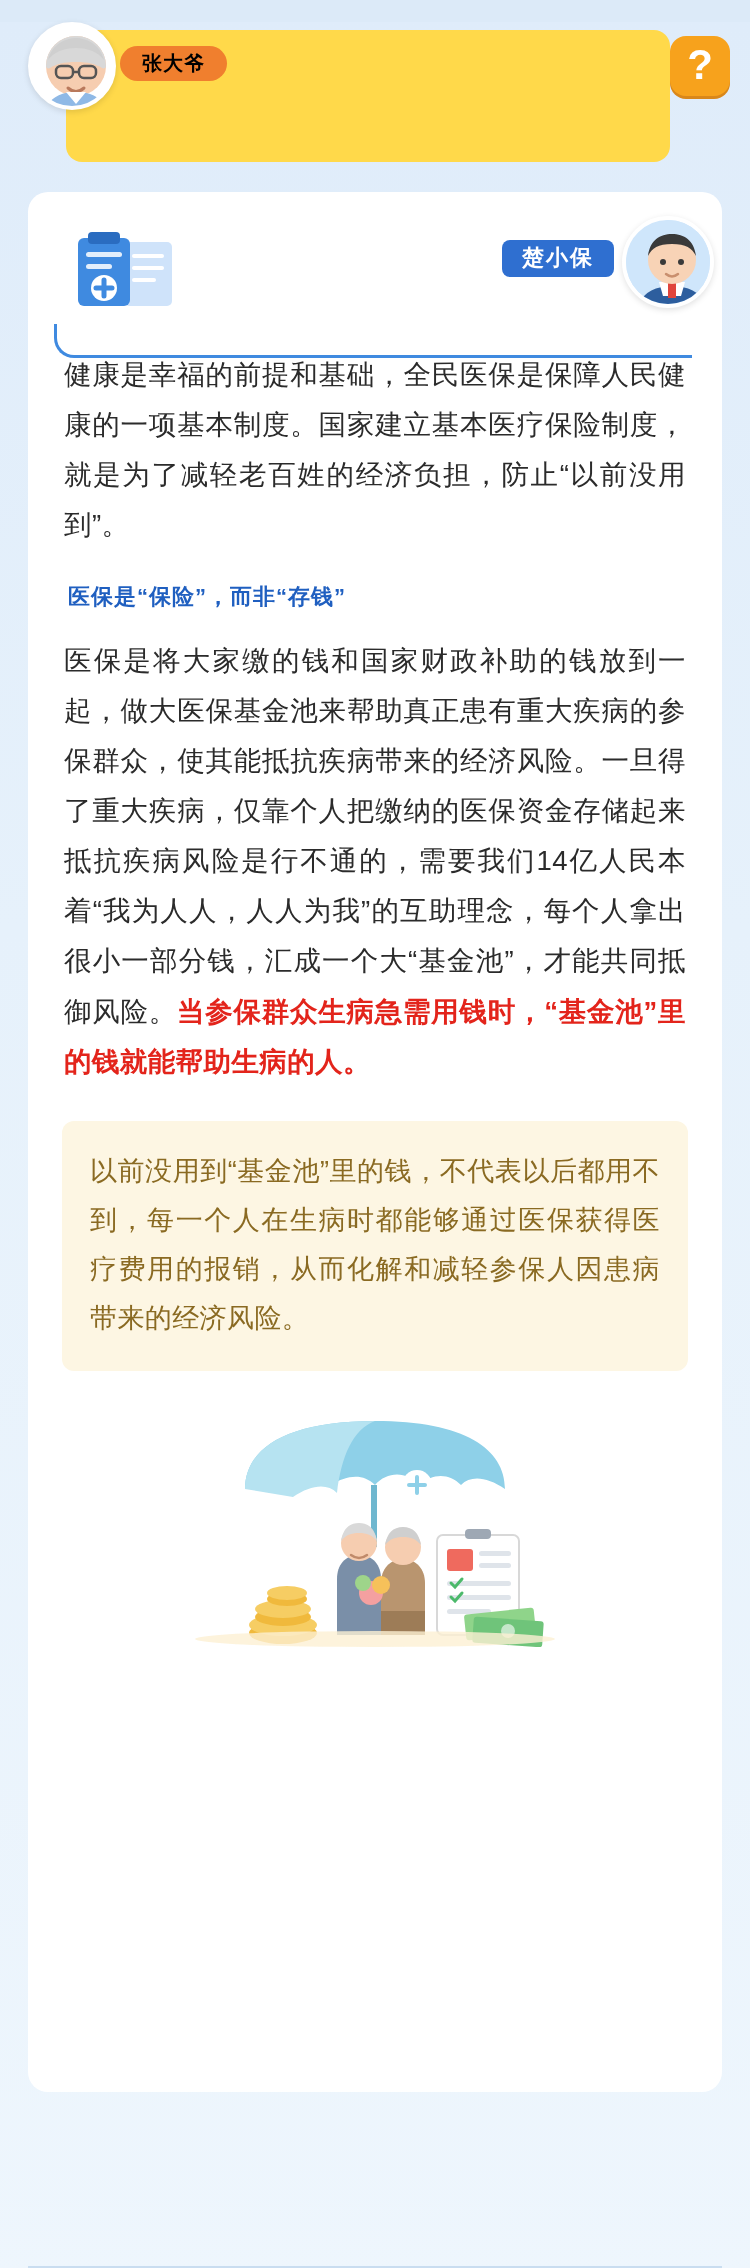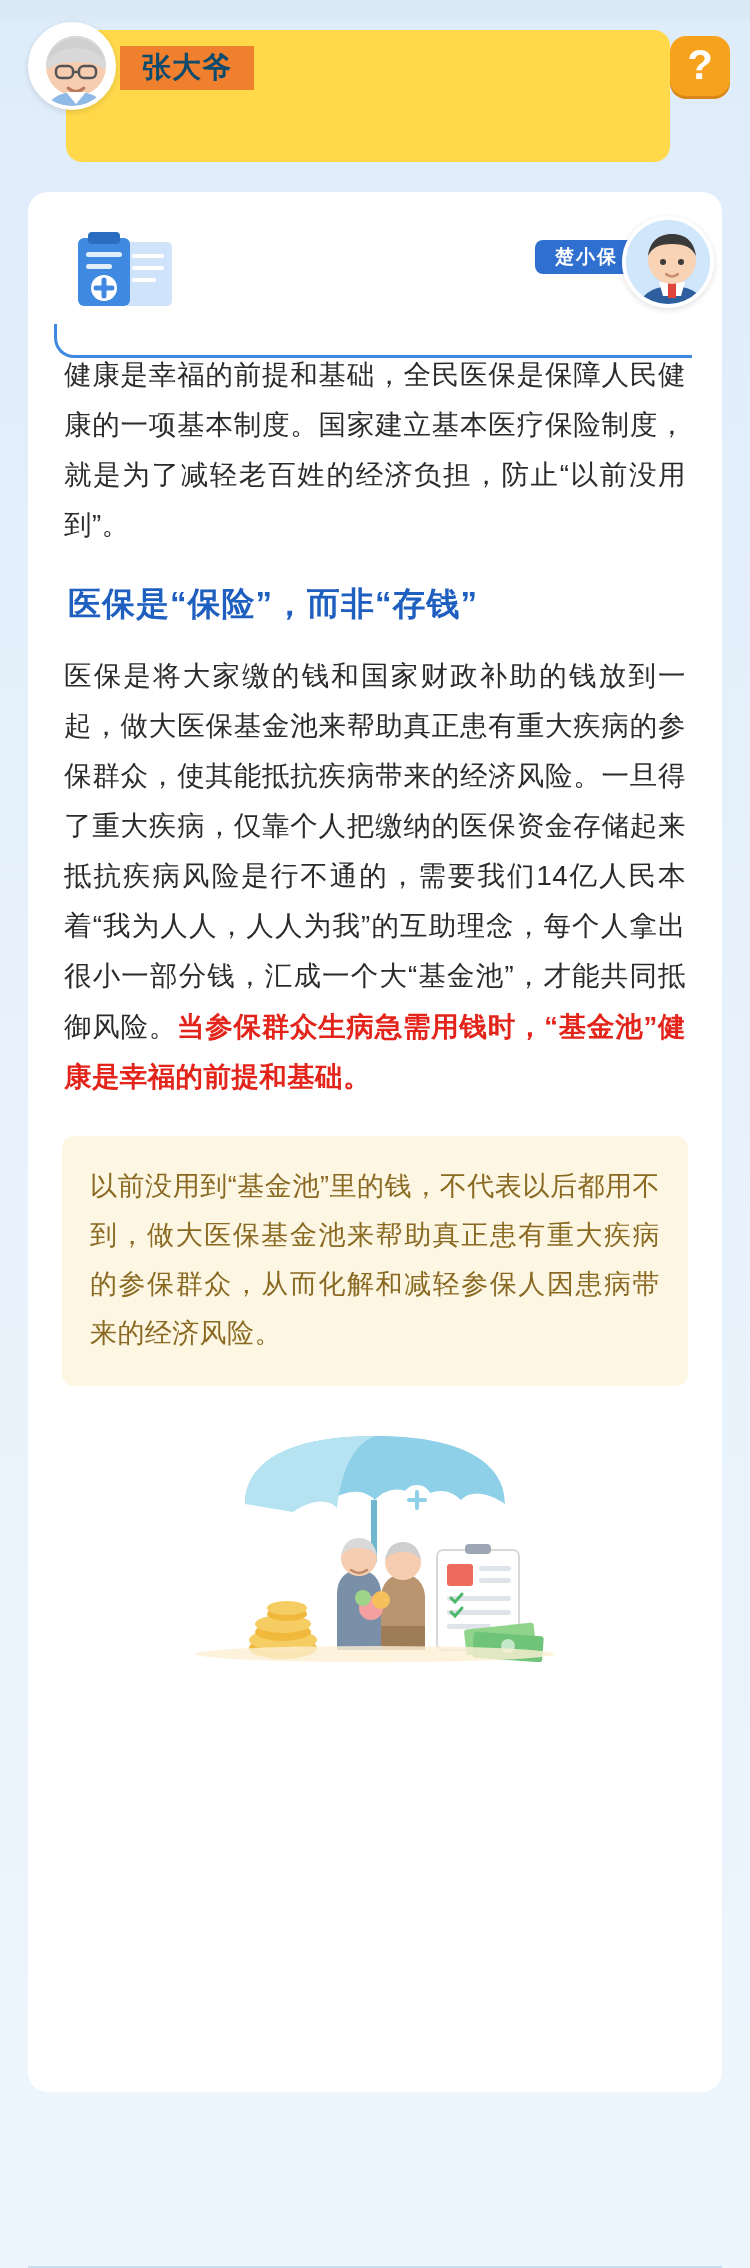--- a/index.html
+++ b/index.html
@@ -34,26 +34,26 @@
     top: 8px;
     bottom: 30px;
     background: #ffd94a;
     border-radius: 16px;
   }
   .q-name {
     position: absolute;
     left: 92px;
     top: 24px;
     background: #f07f2e;
-    color: #0c4a6e;
-    font-size: 29px;
+    color: #000000;
+    font-size: 20px;
     font-weight: bold;
     letter-spacing: 1px;
     padding: 7px 22px 8px 22px;
-    border-radius: 0;
+    border-radius: 18px;
     line-height: 1;
   }
   .q-text {
     position: absolute;
     left: 92px;
     top: 72px;
     right: 70px;
     color: #4b2c07;
     font-size: 28px;
     font-weight: bold;
@@ -96,25 +96,25 @@
     border-radius: 20px;
     padding: 20px 0 30px 0;
     min-height: 1900px;
   }
   .a-head {
     position: relative;
     height: 120px;
   }
   .a-name {
     position: absolute;
-    right: 84px;
+    right: 108px;
     top: 28px;
     background: #2f6fd0;
     color: #ffffff;
-    font-size: 19px;
+    font-size: 22px;
     font-weight: bold;
     letter-spacing: 2px;
     padding: 7px 20px 8px 20px;
     border-radius: 8px;
     line-height: 1;
   }
   .avatar-young {
     position: absolute;
     right: 8px;
     top: 4px;
@@ -149,21 +149,21 @@
     line-height: 1.82;
     color: #2b2b2b;
     letter-spacing: 0.4px;
     padding: 18px 36px 0 36px;
     text-align: justify;
   }
   .body-text p { text-indent: 0; }
 
   .subhead {
     margin: 30px 36px 4px 36px;
-    font-size: 33px;
+    font-size: 22px;
     font-weight: bold;
     color: #1f5fc0;
     letter-spacing: 1px;
     display: inline-block;
     position: relative;
     padding: 2px 4px;
   }
   .subhead-wrap { padding-left: 0; }
   .subhead::after {
     content: "";
@@ -276,25 +276,25 @@
       <p>健康是幸福的前提和基础，全民医保是保障人民健康的一项基本制度。国家建立基本医疗保险制度，就是为了减轻老百姓的经济负担，防止“以前没用到”。</p>
     </div>
 
     <div class="subhead-wrap">
       <div class="subhead">
         <span>医保是“保险”，而非“存钱”</span>
       </div>
     </div>
 
     <div class="body-text">
-      <p><span>医保是将大家缴的钱和国家财政补助的钱放到一起，做大医保基金池来帮助真正患有重大疾病的参保群众，使其能抵抗疾病带来的经济风险。一旦得了重大疾病，仅靠个人把缴纳的医保资金存储起来抵抗疾病风险是行不通的，需要我们14亿人民本着“我为人人，人人为我”的互助理念，每个人拿出很小一部分钱，汇成一个大“基金池”，才能共同抵御风险。</span><span class="red">当参保群众生病急需用钱时，“基金池”健康是幸福的前提和基础。</span></p>
+      <p><span>医保是将大家缴的钱和国家财政补助的钱放到一起，做大医保基金池来帮助真正患有重大疾病的参保群众，使其能抵抗疾病带来的经济风险。一旦得了重大疾病，仅靠个人把缴纳的医保资金存储起来抵抗疾病风险是行不通的，需要我们14亿人民本着“我为人人，人人为我”的互助理念，每个人拿出很小一部分钱，汇成一个大“基金池”，才能共同抵御风险。</span><span class="red">当参保群众生病急需用钱时，“基金池”里的钱就能帮助生病的人。</span></p>
     </div>
 
     <div class="note">
-      <span>以前没用到“基金池”里的钱，不代表以后都用不到，做大医保基金池来帮助真正患有重大疾病的参保群众，从而化解和减轻参保人因患病带来的经济风险。</span>
+      <span>以前没用到“基金池”里的钱，不代表以后都用不到，每一个人在生病时都能够通过医保获得医疗费用的报销，从而化解和减轻参保人因患病带来的经济风险。</span>
     </div>
 
     <div class="illus">
       <svg viewBox="0 0 420 250" width="420" height="250">
 
         <path d="M80 92c0-40 40-68 130-68s130 28 130 68c-18-12-34-14-44-4-12-12-28-12-42 0-12-14-32-14-44 0-12-12-28-10-44 0-10-10-26-8-44 4z" fill="#8ed0e8"></path>
         <path d="M80 92c0-40 40-68 130-68-22 8-34 36-38 72-10-10-26-8-44 4z" fill="#b6e3f1"></path>
         <rect x="206" y="88" width="6" height="62" fill="#6fb7cf"></rect>
         <circle cx="252" cy="88" r="15" fill="#ffffff"></circle>
         <path d="M252 80v16M244 88h16" stroke="#8ed0e8" stroke-width="4" stroke-linecap="round"></path>

